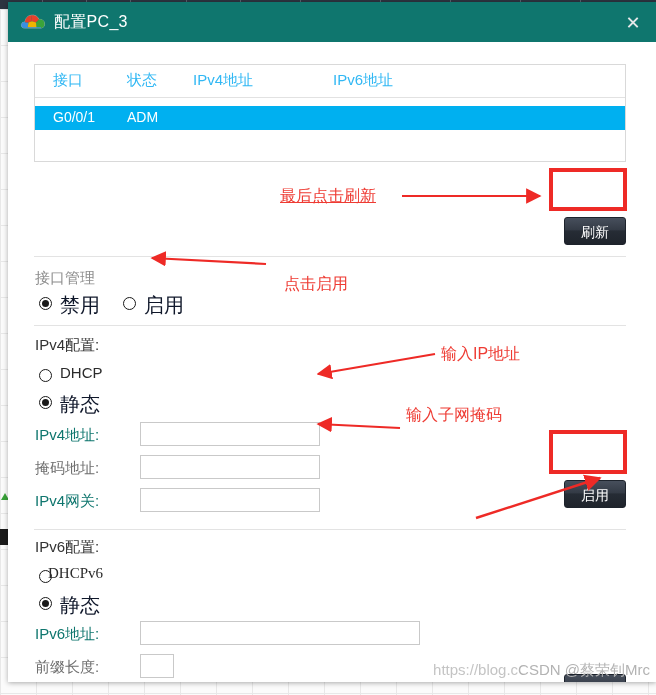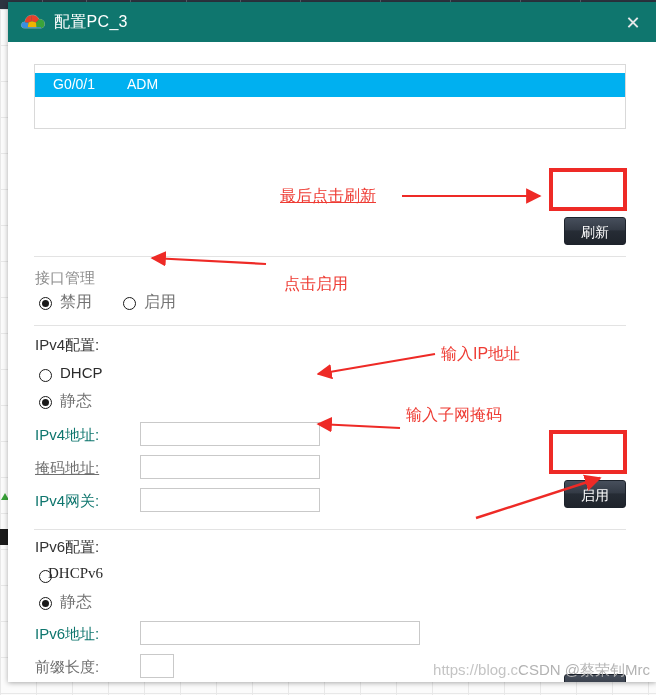--- a/index.html
+++ b/index.html
@@ -210,22 +210,22 @@
   .radio.checked::after {
     content: "";
     position: absolute;
     left: 2px; top: 2px;
     width: 7px; height: 7px;
     border-radius: 50%;
     background: #1a1a1a;
   }
   .radio-label {
     position: absolute;
-    font-size: 16px;
-    color: #737373;
+    font-size: 20px;
+    color: #0f172a;
     white-space: nowrap;
     cursor: pointer;
   }
   .radio-label-dark {
     position: absolute;
     font-size: 15px;
     color: #2b2b2b;
     white-space: nowrap;
     cursor: pointer;
   }
@@ -330,20 +330,26 @@
         <path d="M6.2 14.2 L21 14.2 L21 15 L6.2 15 Z" fill="#3a8fe0"></path>
       </svg>
     </div>
     <div id="title-text">配置PC_3</div>
     <div id="close-button">✕</div>
   </div>
 
   <div id="dialog-body">
 
     <div id="iface-table">
+      <div id="iface-thead">
+        <div class="th th-c0">接口</div>
+        <div class="th th-c1">状态</div>
+        <div class="th th-c2">IPv4地址</div>
+        <div class="th th-c3">IPv6地址</div>
+      </div>
       <div id="iface-spacer-top"></div>
       <div id="iface-row-selected">
         <div class="td td-c0">G0/0/1</div>
         <div class="td td-c1">ADM</div>
       </div>
       <div id="iface-body-filler"></div>
     </div>
 
     <div id="refresh-button" class="dark-button">刷新</div>
 
@@ -363,21 +369,21 @@
     <div class="radio-group">
       <span class="radio" style="left:31px; top:327px;"></span>
       <span class="radio-label-dark" style="left:52px; top:322px;">DHCP</span>
       <span class="radio checked" style="left:31px; top:354px;"></span>
       <span class="radio-label" style="left:52px; top:349px;">静态</span>
     </div>
 
     <div class="field-label-dark" style="top:384px;">IPv4地址:</div>
     <input class="text-input" style="left: 132px; top: 380px; width: 180px;" placeholder="">
 
-    <div class="field-label" style="top:417px;text-decoration:underline;">掩码地址:</div>
+    <div class="field-label" style="top:417px;">掩码地址:</div>
     <input class="text-input" style="left: 132px; top: 413px; width: 180px;" placeholder="">
 
     <div class="field-label-dark" style="top:450px;">IPv4网关:</div>
     <input class="text-input" style="left: 132px; top: 446px; width: 180px;" placeholder="">
 
     <div id="ipv4-apply-button" class="dark-button">启用</div>
 
     <div id="hr-3" class="hr"></div>
 
     <div id="ipv6-section-label" class="section-label-dark">IPv6配置:</div>

